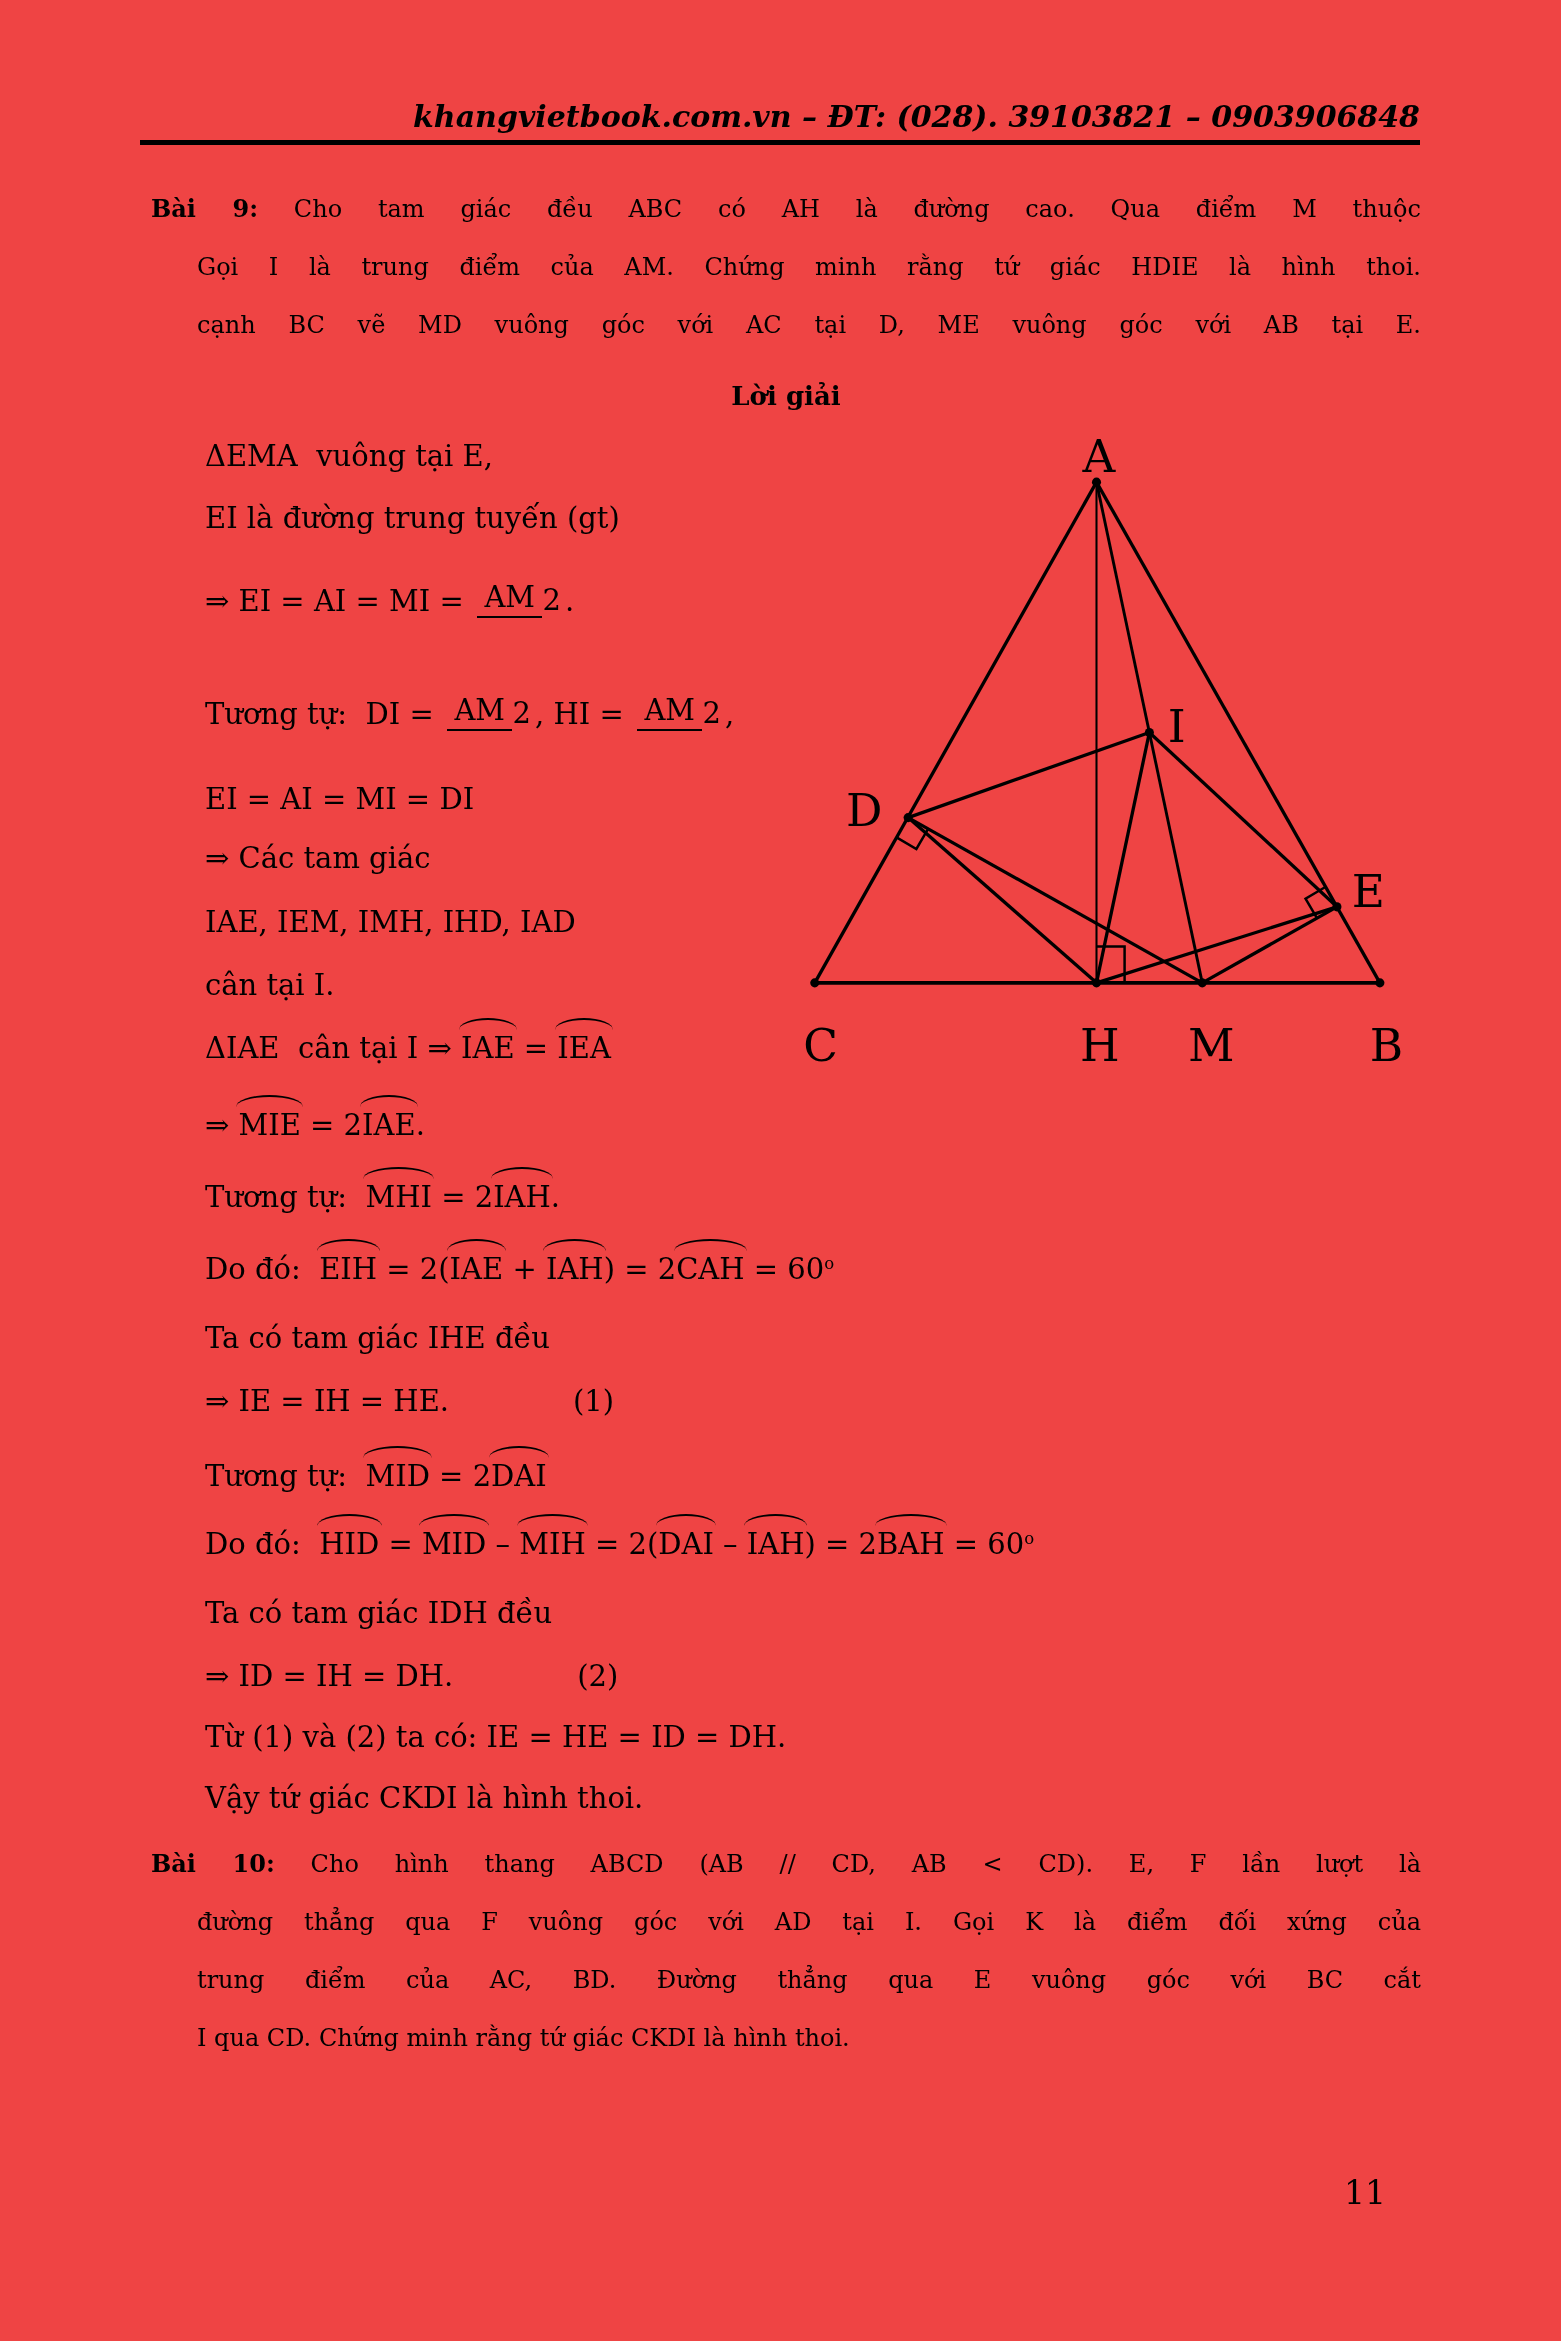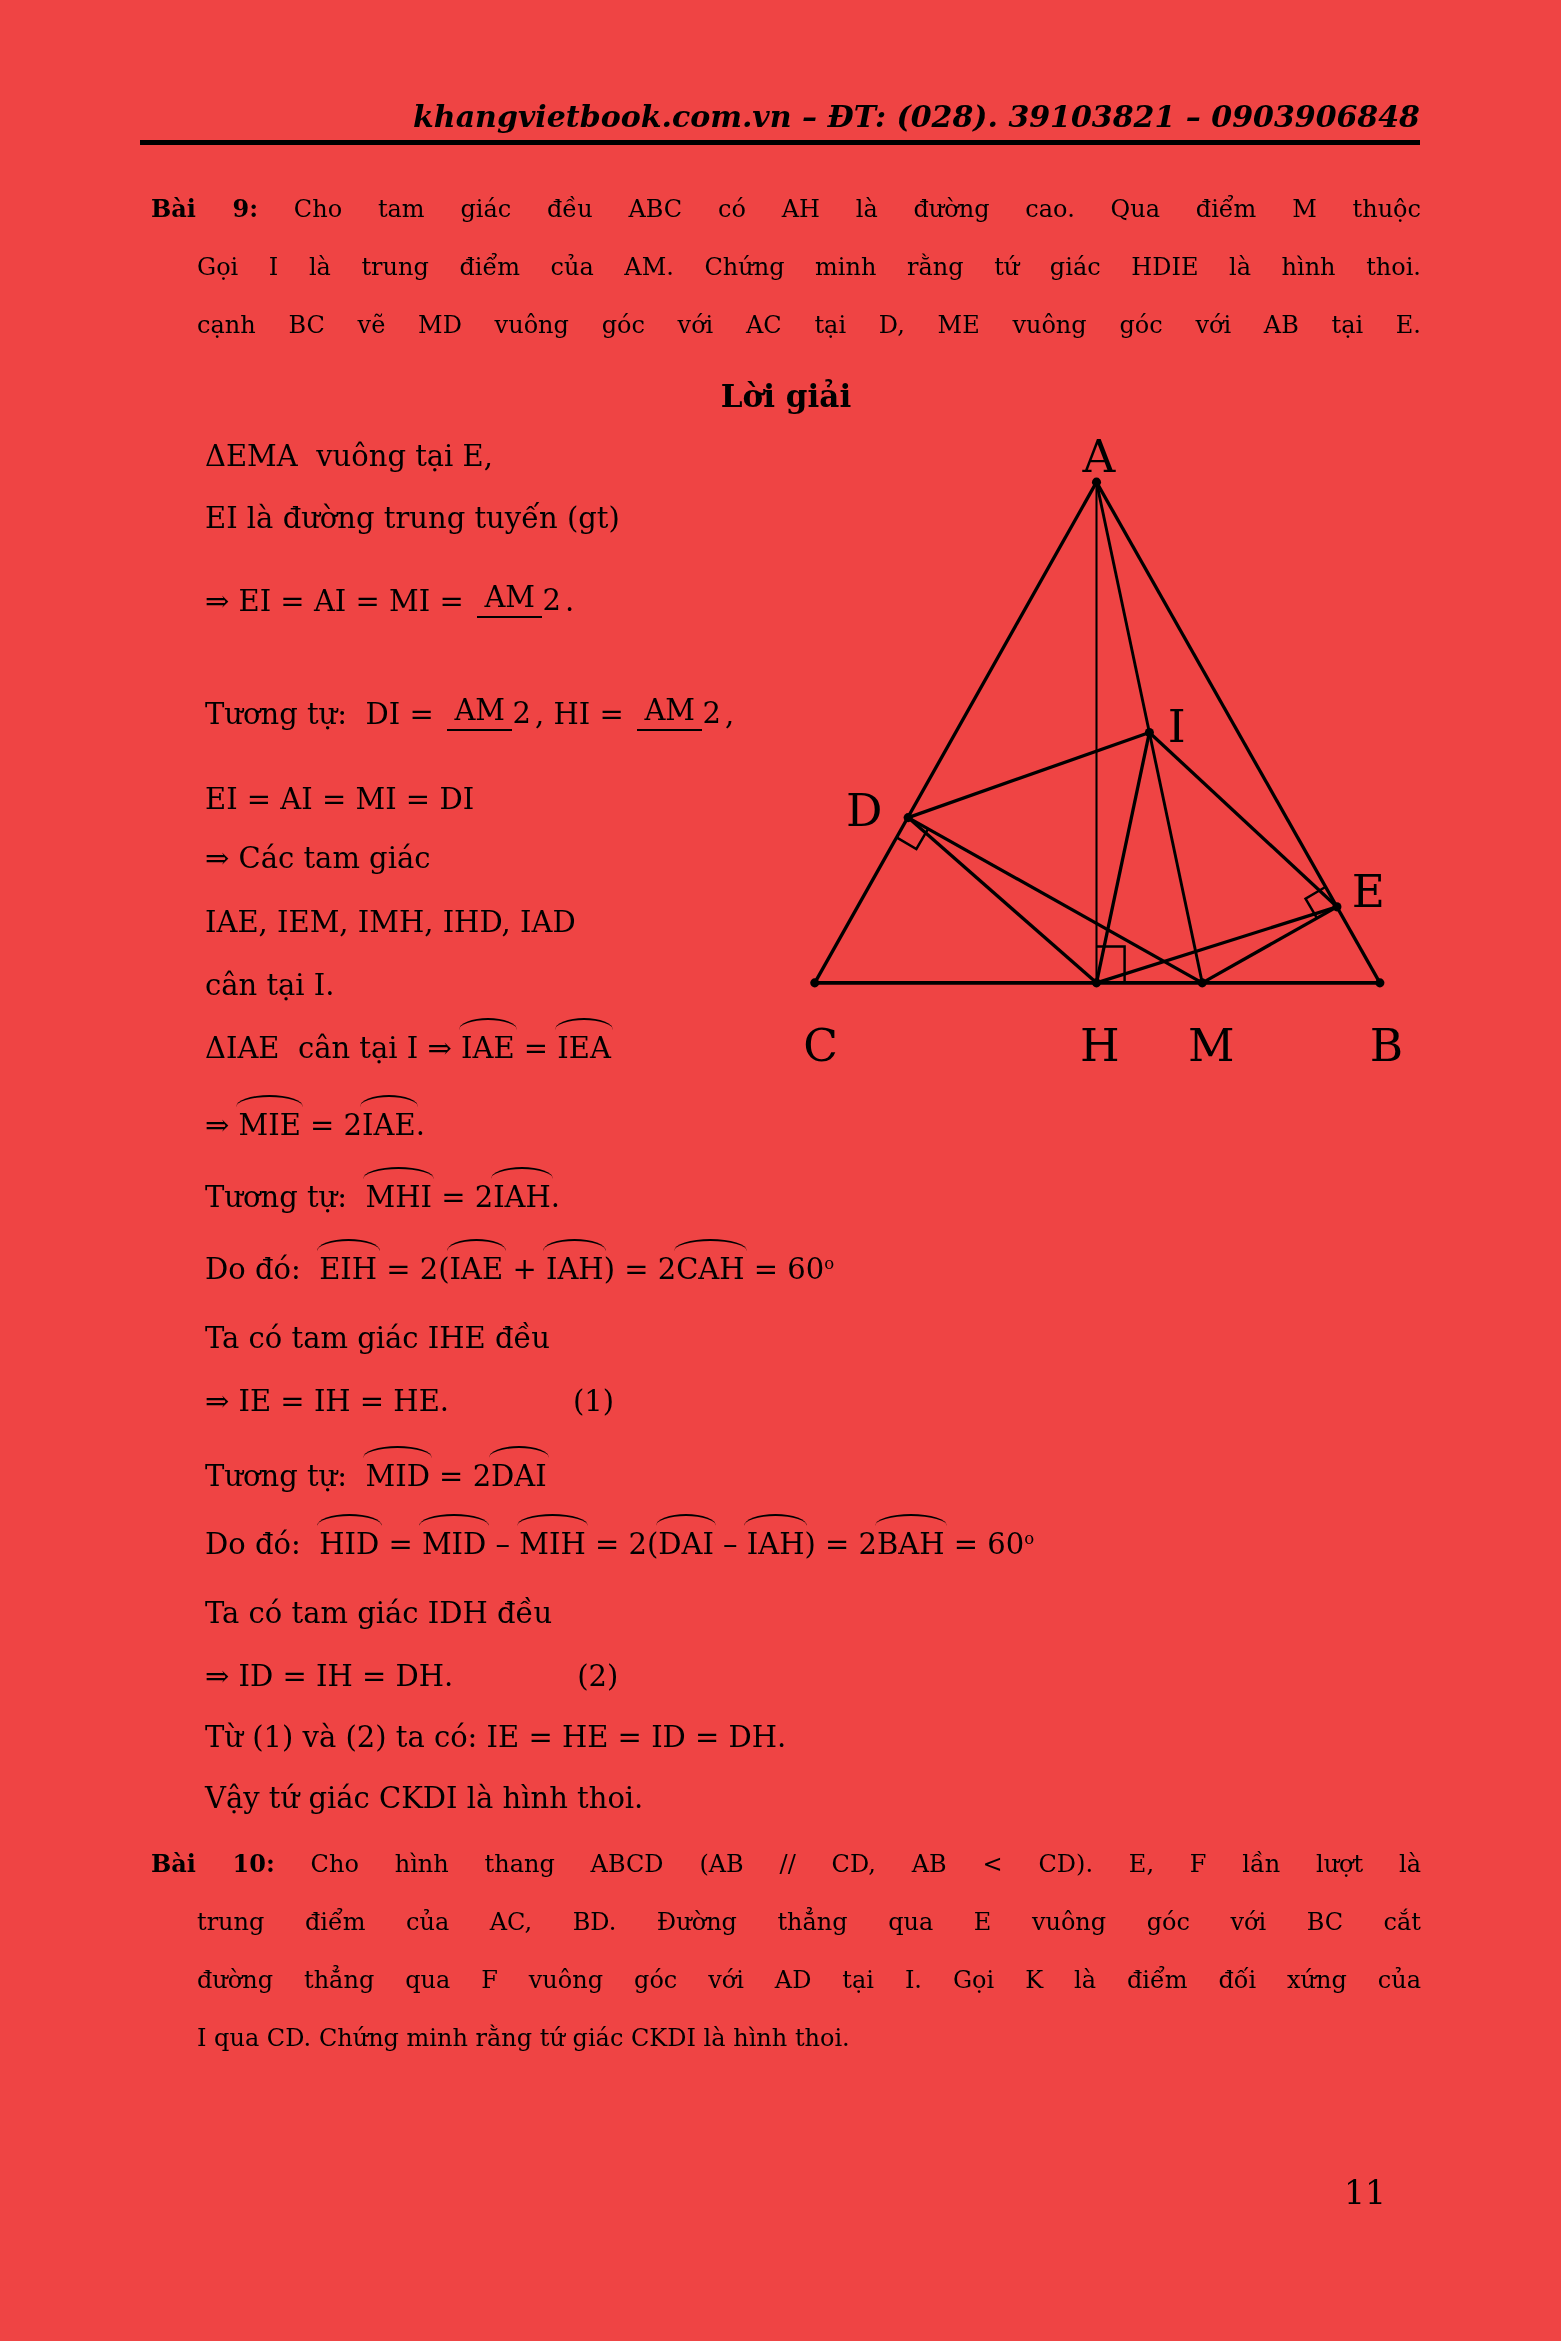--- a/index.html
+++ b/index.html
@@ -17,21 +17,21 @@
   }
   .rule{position:absolute;top:140px;left:140px;width:1280px;height:5px;background:#000;}
   
   .para{position:absolute;left:151px;width:1270px;font-size:24px;}
   .para .pline{height:58px;line-height:58px;text-align:justify;text-align-last:justify;overflow:visible;white-space:normal;}
   .para .pline.wrap{padding-left:46px;}
   .para .pline.lastline{text-align-last:left;}
   .para b{font-weight:bold;}
   
   .heading{position:absolute;top:373px;left:151px;width:1270px;text-align:center;
-    font-weight:bold;font-size:31px;line-height:46px;}
+    font-weight:bold;font-size:26px;line-height:46px;}
   
   .sol-line{position:absolute;left:205px;font-size:29px;line-height:41px;height:41px;white-space:pre;}
   .sol-line.tall{line-height:91px;height:91px;}
   .frac{display:inline-flex;flex-direction:row;align-items:center;vertical-align:middle;margin:0 4.1px;line-height:1.1;position:relative;top:-3.3px;}
   .frac .fn{padding:0 7.4px 2.5px;border-bottom:2.5px solid #000;}
   .frac .fd{padding-top:2.5px;}
   .ang{position:relative;display:inline-block;line-height:inherit;}
   .ang::before{
     content:"";position:absolute;left:-2.5px;right:-2.5px;top:-10px;height:10px;
     border-top:2.5px solid #000;
@@ -114,20 +114,20 @@
       <text x="1331" y="1284" text-anchor="middle">H</text>
       <text x="1466" y="1284" text-anchor="middle">M</text>
       <text x="1678" y="1284" text-anchor="middle">B</text>
       <text x="1046" y="1000" text-anchor="middle">D</text>
       <text x="1424" y="898" text-anchor="middle">I</text>
       <text x="1656" y="1098" text-anchor="middle">E</text>
     </svg>
 
   <div class="para" id="p10" style="top: 1835px;">
       <div class="pline"><b>Bài 10:</b> Cho hình thang ABCD (AB // CD, AB &lt; CD). E, F lần lượt là</div>
+      <div class="pline wrap">đường thẳng qua F vuông góc với AD tại I. Gọi K là điểm đối xứng của</div>
       <div class="pline wrap">trung điểm của AC, BD. Đường thẳng qua E vuông góc với BC cắt</div>
-      <div class="pline wrap">đường thẳng qua F vuông góc với AD tại I. Gọi K là điểm đối xứng của</div>
       <div class="pline wrap lastline">I qua CD. Chứng minh rằng tứ giác CKDI là hình thoi.</div>
     </div>
 
   <div class="pagenum">11</div>
 </div>
 
 
 </body></html>

